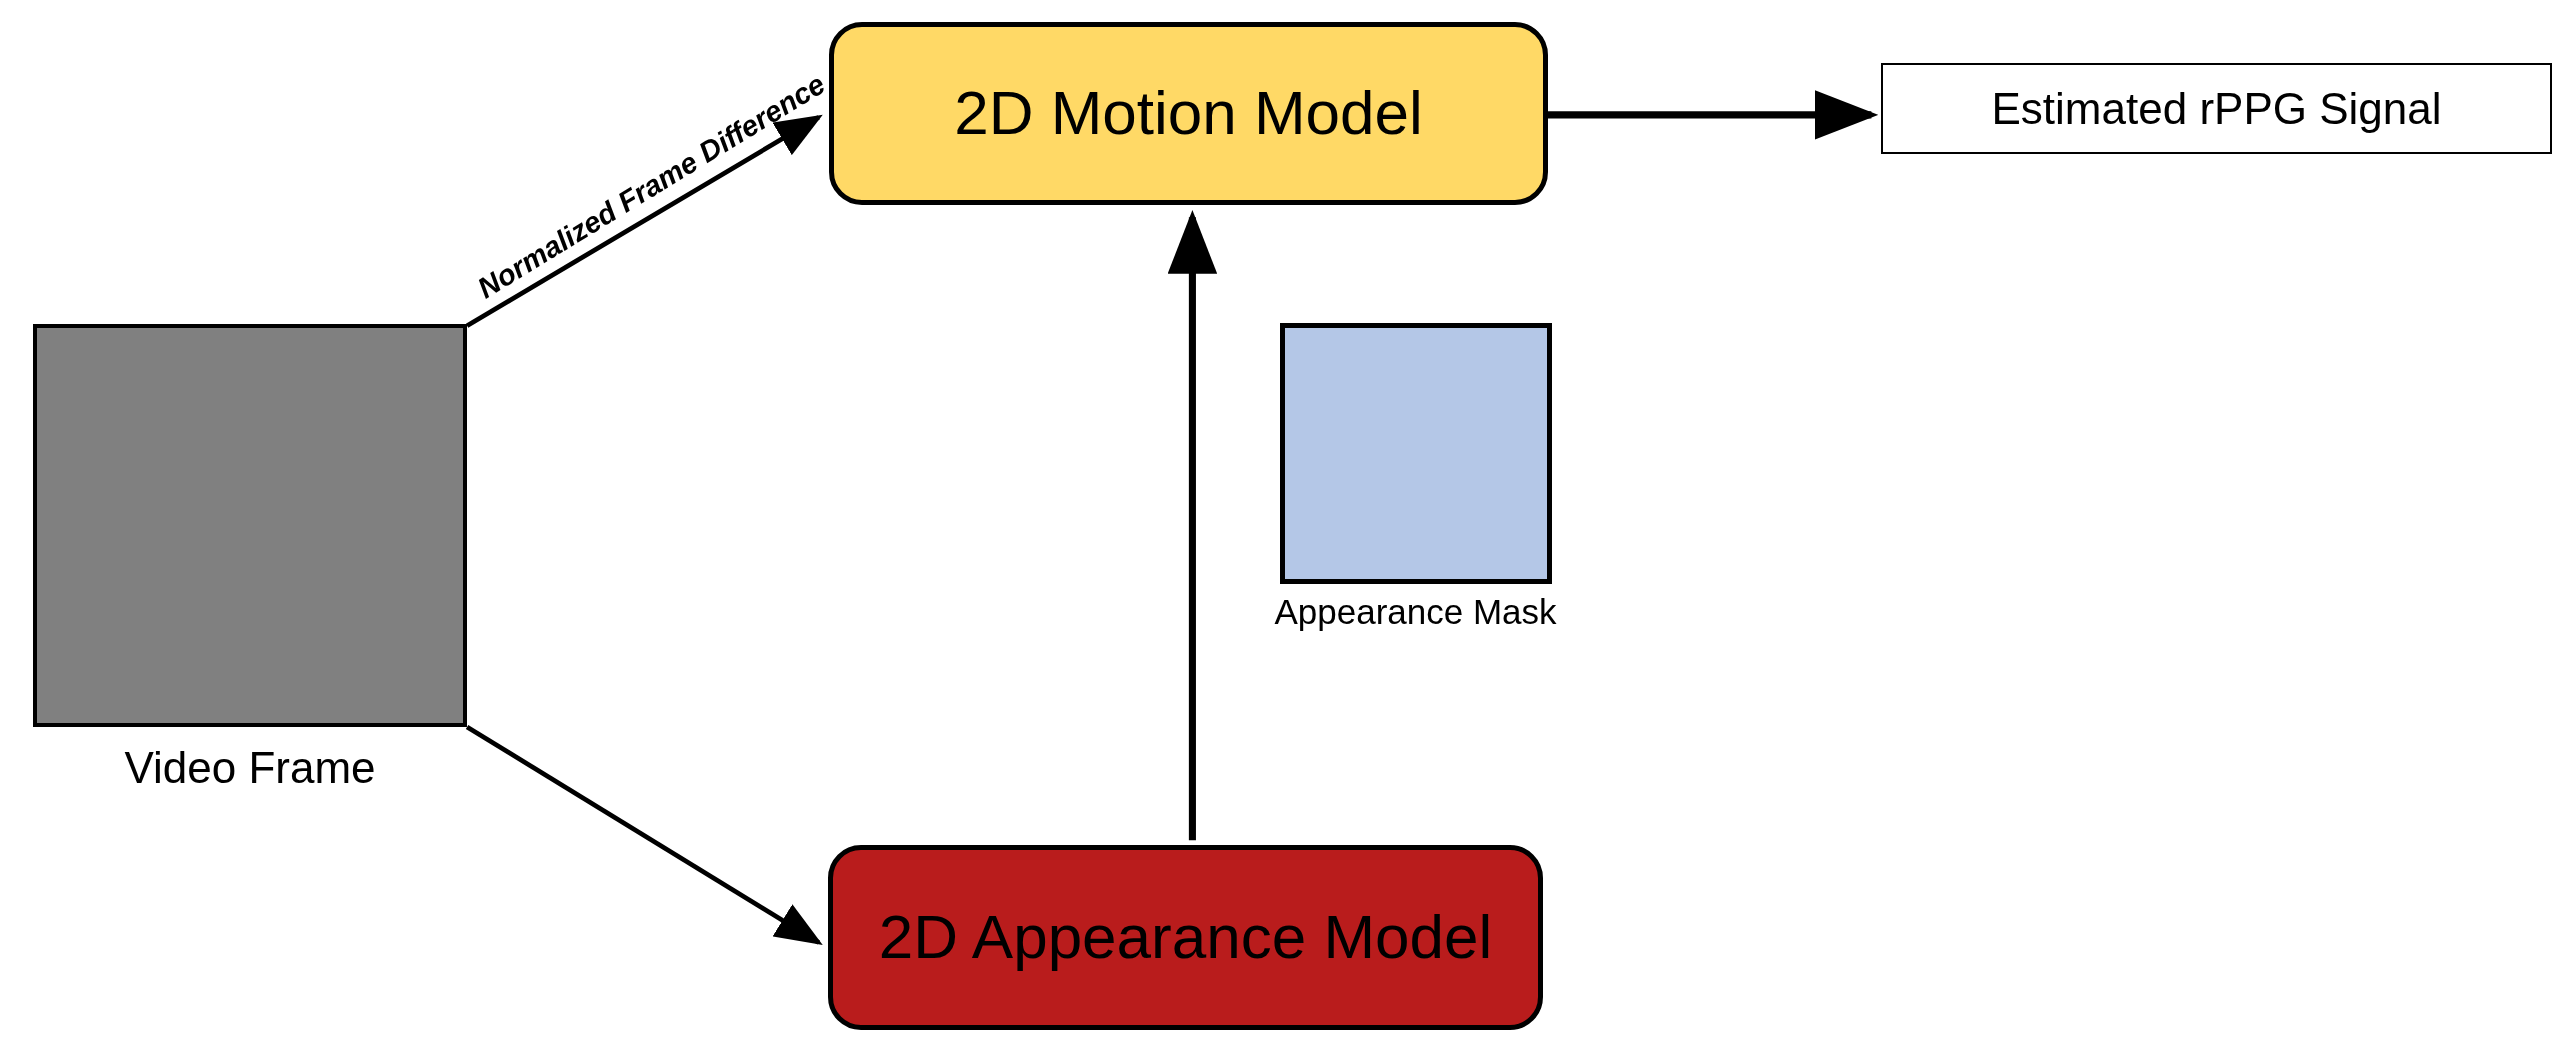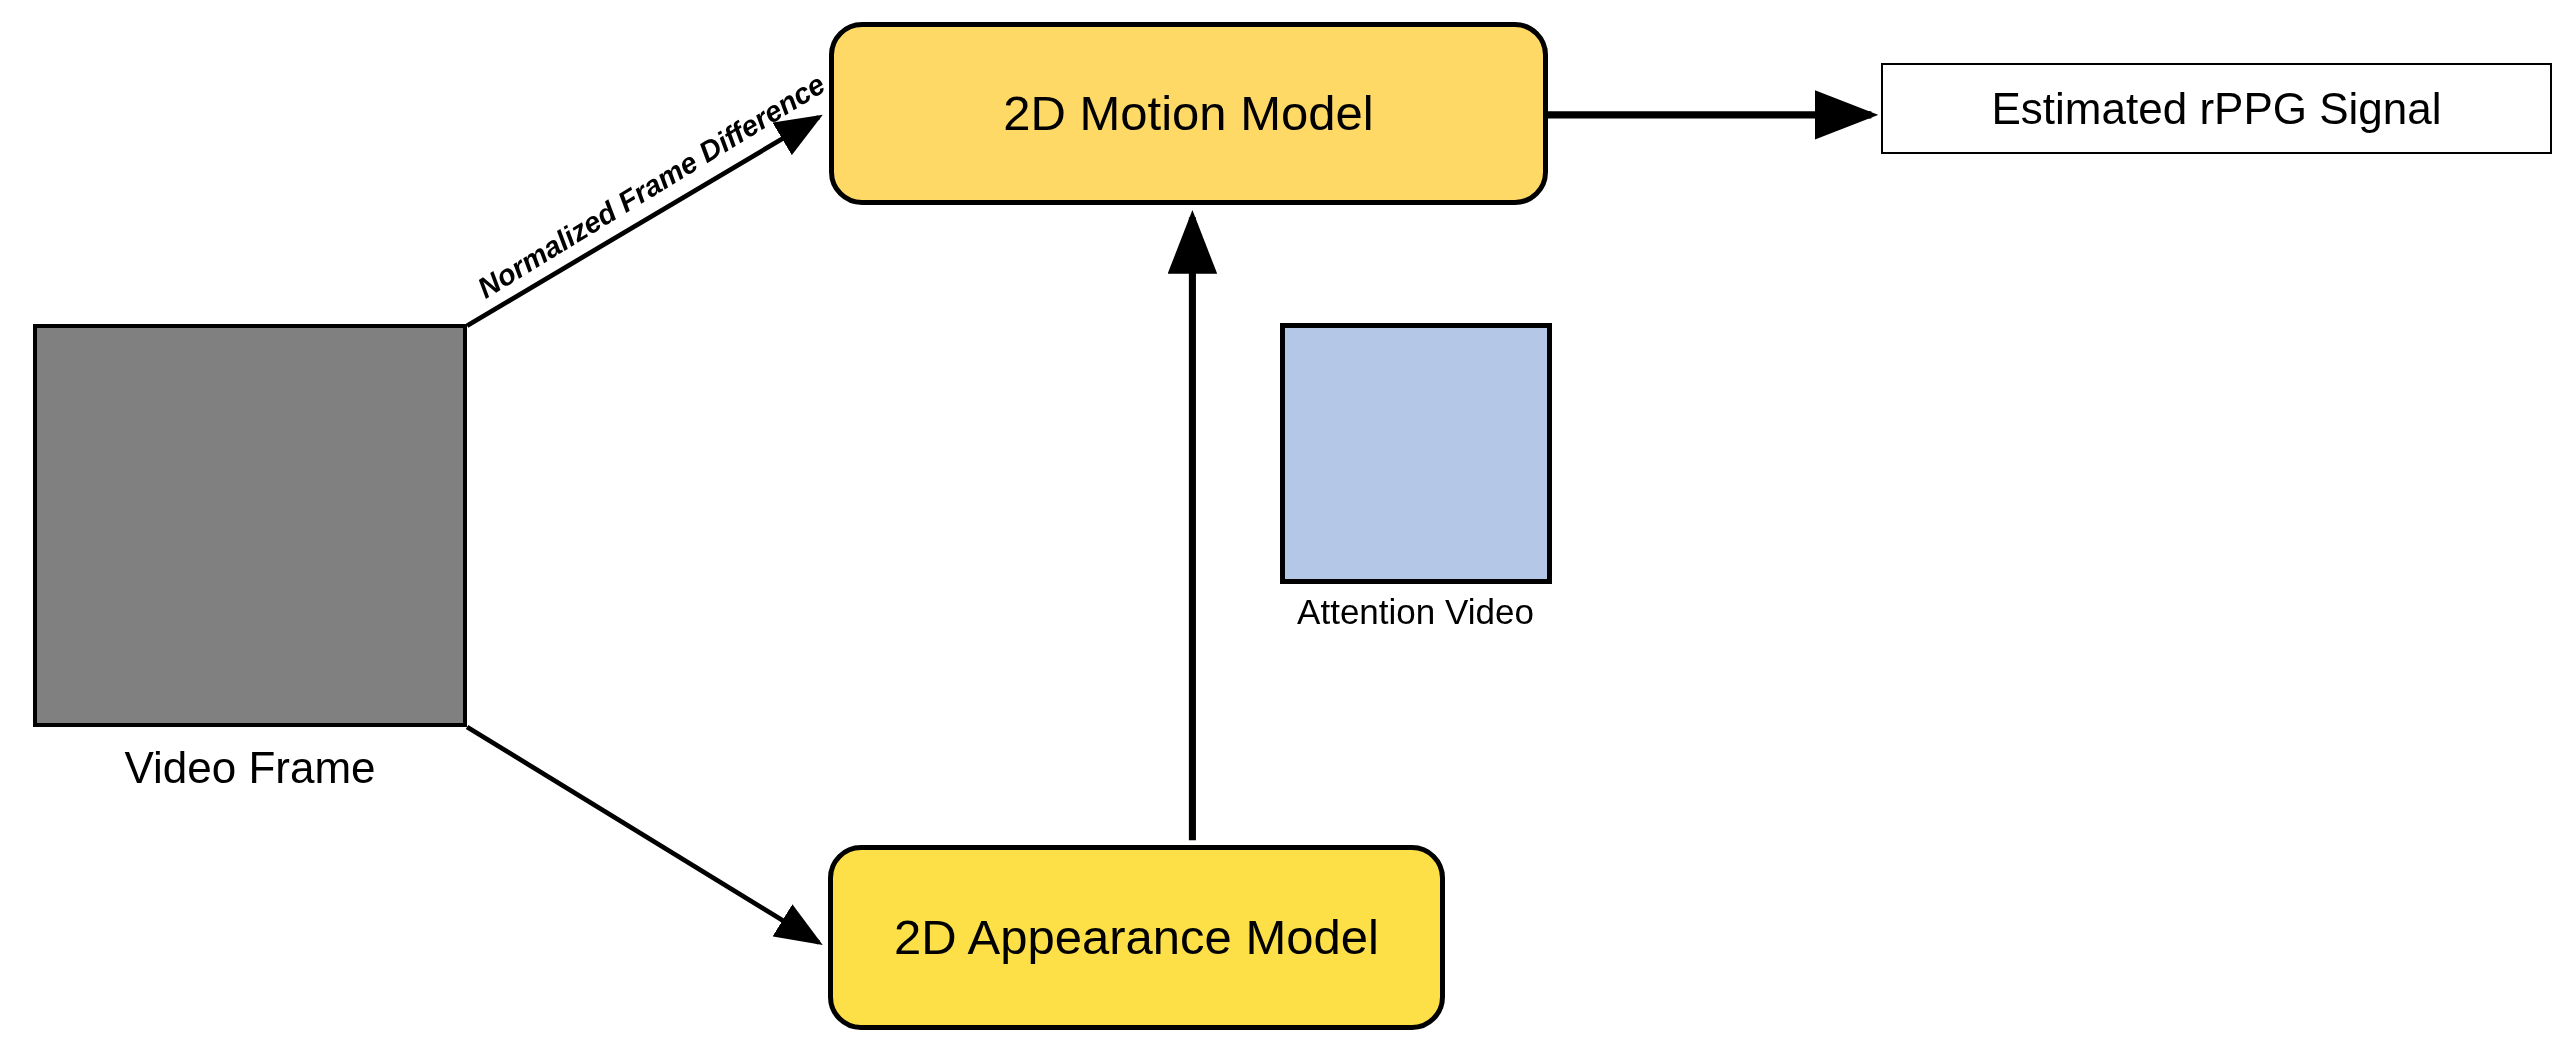--- a/index.html
+++ b/index.html
@@ -31,40 +31,40 @@
     position: absolute;
     background: #FFD濃;
     border: 5.5px solid #000000;
     border-radius: 33px;
     display: flex;
     align-items: center;
     justify-content: center;
     box-sizing: border-box;
   }
   .proc-box .proc-label {
-    font-size: 49px;
+    font-size: 62px;
     color: #000000;
     line-height: 1.1;
     white-space: nowrap;
     letter-spacing: 0px;
   }
 
   #motion-model {
     left: 829px;
     top: 22px;
     width: 719px;
     height: 183px;
     background: #FFD966;
   }
   #appearance-model {
     left: 828px;
     top: 845px;
-    width: 617px;
+    width: 715px;
     height: 185px;
-    background: #fde047;
+    background: #b91c1c;
     text-align: center;
   }
 
   
   #rppg-output {
     position: absolute;
     left: 1881px;
     top: 63px;
     width: 671px;
     height: 91px;
@@ -178,20 +178,20 @@
 
   <div id="motion-model" class="proc-box">
     <span class="proc-label">2D Motion Model</span>
   </div>
 
   <div id="rppg-output">
     <span class="out-label">Estimated rPPG Signal</span>
   </div>
 
   <div id="attention-mask-box"></div>
-  <div id="attention-mask-caption">Attention Video</div>
+  <div id="attention-mask-caption">Appearance Mask</div>
 
   <div id="appearance-model" class="proc-box">
     <span class="proc-label">2D Appearance Model</span>
   </div>
 
 </div>
 
 
 </body></html>

